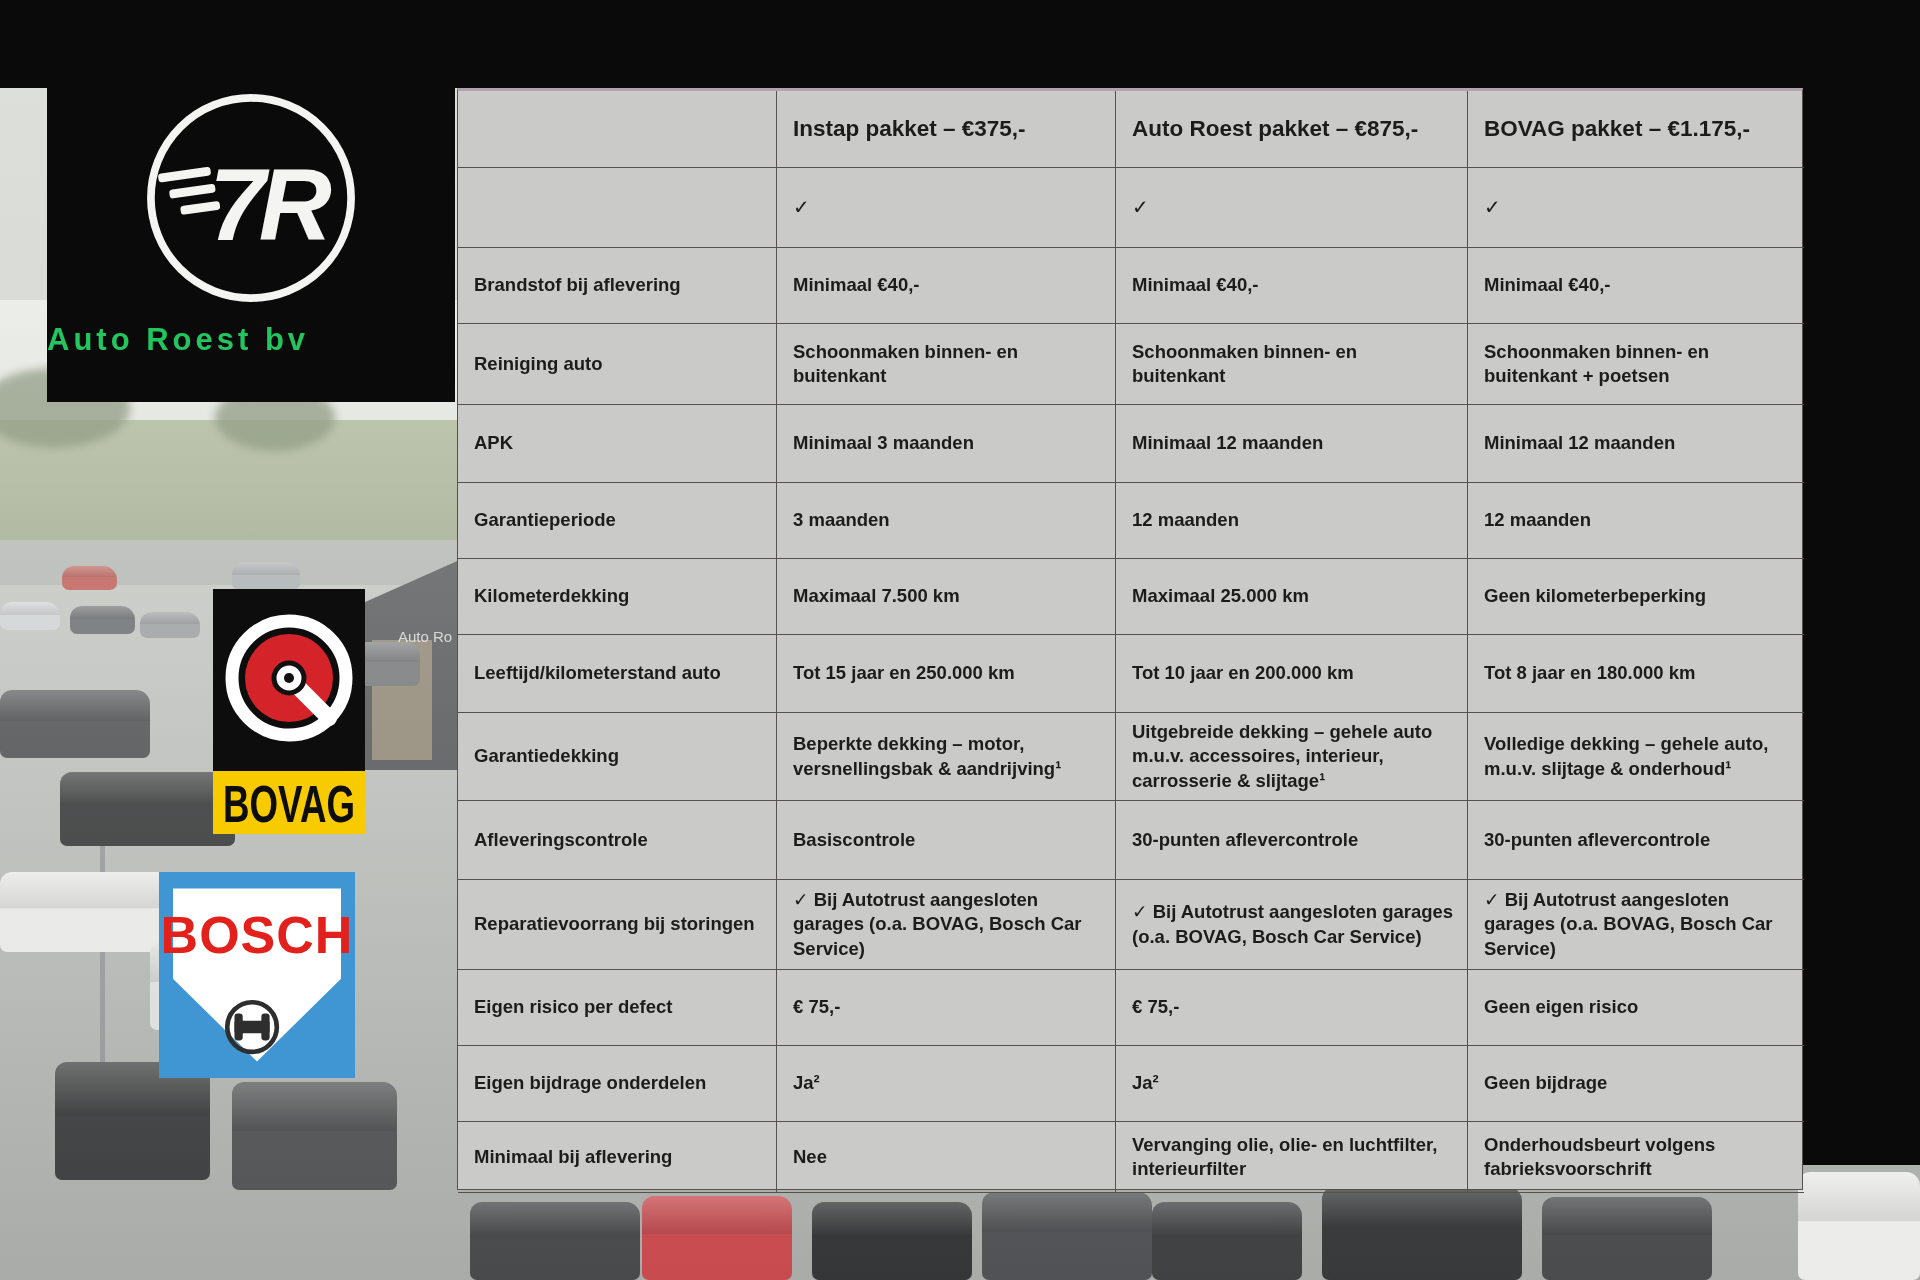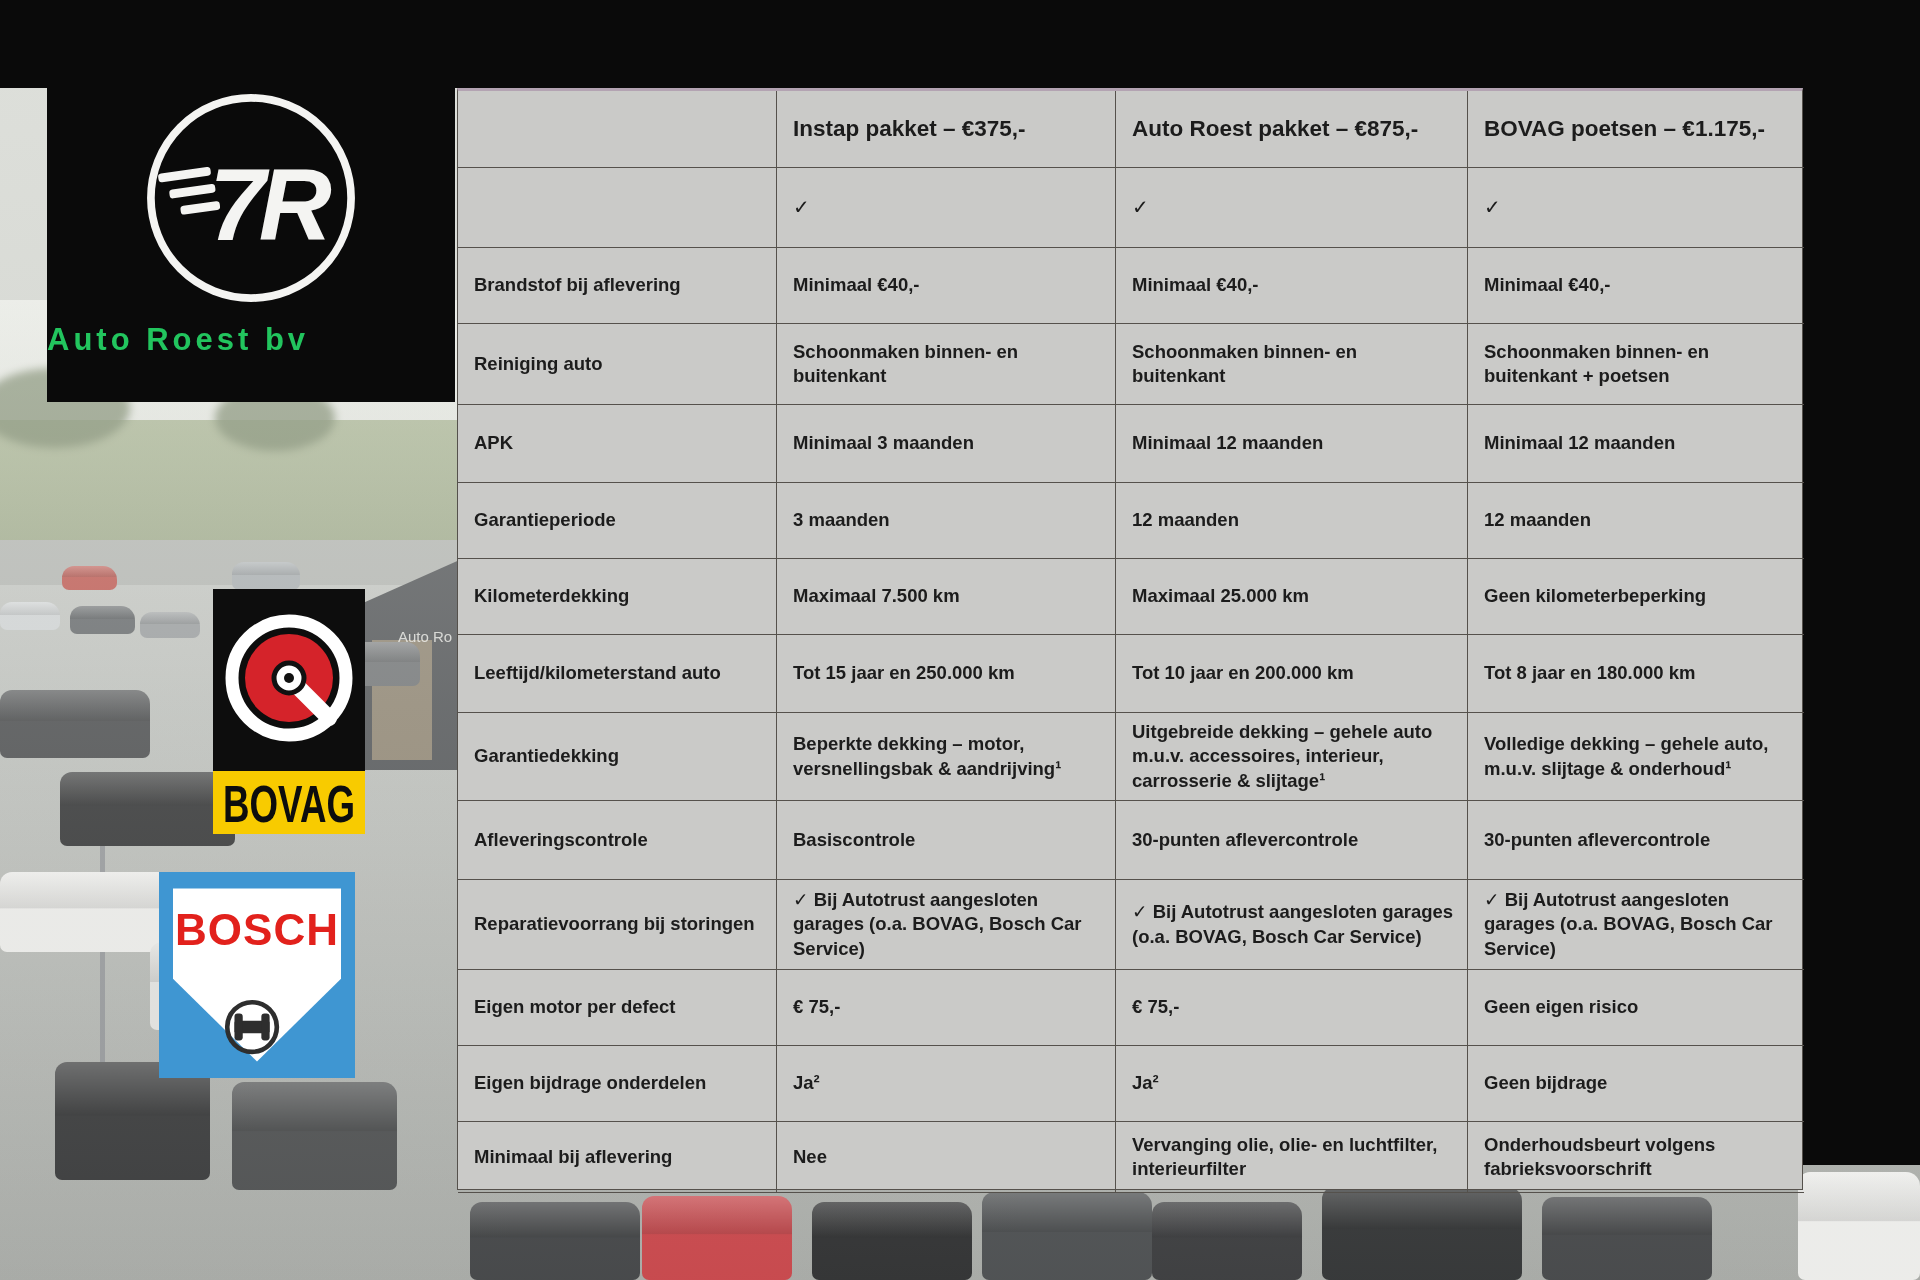--- a/index.html
+++ b/index.html
@@ -40,21 +40,21 @@
   
   .rdw{position:absolute;left:104px;top:420px;width:310px;height:105px;z-index:3;}
   .rdw svg{position:absolute;left:0;top:0;}
   .rdw-text{position:absolute;left:168px;top:8px;font-family:"Liberation Serif","DejaVu Serif",serif;
     font-size:56px;font-weight:600;color:#262626;letter-spacing:1px;}
   .bovag{position:absolute;left:181px;top:589px;width:152px;height:245px;z-index:3;padding-left:32px;}
   .bosch{position:absolute;left:159px;top:872px;width:196px;height:206px;background:var(--bosch-blue);z-index:3;}
   .bosch-shield{position:absolute;left:7%;top:8%;width:86%;height:84%;background:#fff;
     clip-path:polygon(0 0,100% 0,100% 52%,50% 100%,0 52%);}
   .bosch-word{position:absolute;left:0;right:0;top:16%;text-align:center;
-    font-size:44px;font-weight:bold;color:var(--bosch-red);letter-spacing:1px;}
+    font-size:52px;font-weight:bold;color:var(--bosch-red);letter-spacing:1px;}
   .bosch-service{position:absolute;left:0;right:0;top:38%;text-align:center;
     font-size:46px;font-weight:bold;color:var(--bosch-teal);}
   .bosch-armature{position:absolute;left:50%;top:60%;transform:translateX(-58%);}
   
   .pkg-table{position:absolute;left:457px;top:88px;width:1346px;height:1102px;z-index:3;
     background:var(--table-background);display:grid;grid-template-columns:319px 339px 352px 336px;
     border:1px solid var(--table-border);border-top:3px solid #B3A3B2;box-sizing:border-box;
     color:#1C1C1C;}
   .cell{border-right:1px solid var(--table-border);border-bottom:1px solid var(--table-border);
     display:flex;align-items:center;box-sizing:border-box;
@@ -143,21 +143,21 @@
       <rect x="13" y="24" width="34" height="12" rx="2" fill="#2e2e2e"></rect>
       <rect x="13" y="17" width="8" height="26" rx="3" fill="#2e2e2e"></rect>
       <rect x="39" y="17" width="8" height="26" rx="3" fill="#2e2e2e"></rect>
     </svg>
   </div>
 
   <div class="pkg-table" id="pkgTable" style="grid-template-rows: 77px 80px 76px 81px 78px 76px 76px 78px 88px 79px 90px 76px 76px 71px;">
       <div class="cell hdr"></div>
       <div class="cell hdr">Instap pakket – €375,-</div>
       <div class="cell hdr">Auto Roest pakket – €875,-</div>
-      <div class="cell hdr">BOVAG poetsen – €1.175,-</div>
+      <div class="cell hdr">BOVAG pakket – €1.175,-</div>
       <div class="cell chk"></div>
       <div class="cell chk">✓</div>
       <div class="cell chk">✓</div>
       <div class="cell chk">✓</div>
       <div class="cell ">Brandstof bij aflevering</div>
       <div class="cell ">Minimaal €40,-</div>
       <div class="cell ">Minimaal €40,-</div>
       <div class="cell ">Minimaal €40,-</div>
       <div class="cell ">Reiniging auto</div>
       <div class="cell ">Schoonmaken binnen- en buitenkant</div>
@@ -184,21 +184,21 @@
       <div class="cell ">Uitgebreide dekking – gehele auto m.u.v. accessoires, interieur, carrosserie &amp; slijtage¹</div>
       <div class="cell ">Volledige dekking – gehele auto, m.u.v. slijtage &amp; onderhoud¹</div>
       <div class="cell ">Afleveringscontrole</div>
       <div class="cell ">Basiscontrole</div>
       <div class="cell ">30-punten aflevercontrole</div>
       <div class="cell ">30-punten aflevercontrole</div>
       <div class="cell ">Reparatievoorrang bij storingen</div>
       <div class="cell ">✓ Bij Autotrust aangesloten garages (o.a. BOVAG, Bosch Car Service)</div>
       <div class="cell ">✓ Bij Autotrust aangesloten garages (o.a. BOVAG, Bosch Car Service)</div>
       <div class="cell ">✓ Bij Autotrust aangesloten garages (o.a. BOVAG, Bosch Car Service)</div>
-      <div class="cell ">Eigen motor per defect</div>
+      <div class="cell ">Eigen risico per defect</div>
       <div class="cell ">€ 75,-</div>
       <div class="cell ">€ 75,-</div>
       <div class="cell ">Geen eigen risico</div>
       <div class="cell ">Eigen bijdrage onderdelen</div>
       <div class="cell ">Ja²</div>
       <div class="cell ">Ja²</div>
       <div class="cell ">Geen bijdrage</div>
       <div class="cell ">Minimaal bij aflevering</div>
       <div class="cell ">Nee</div>
       <div class="cell ">Vervanging olie, olie- en luchtfilter, interieurfilter</div>

